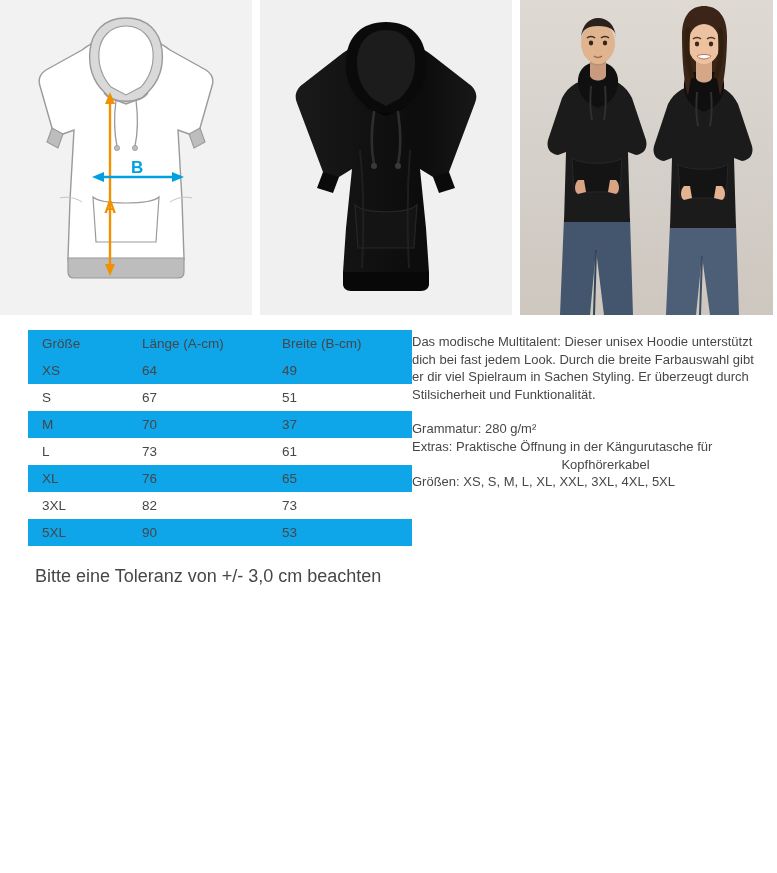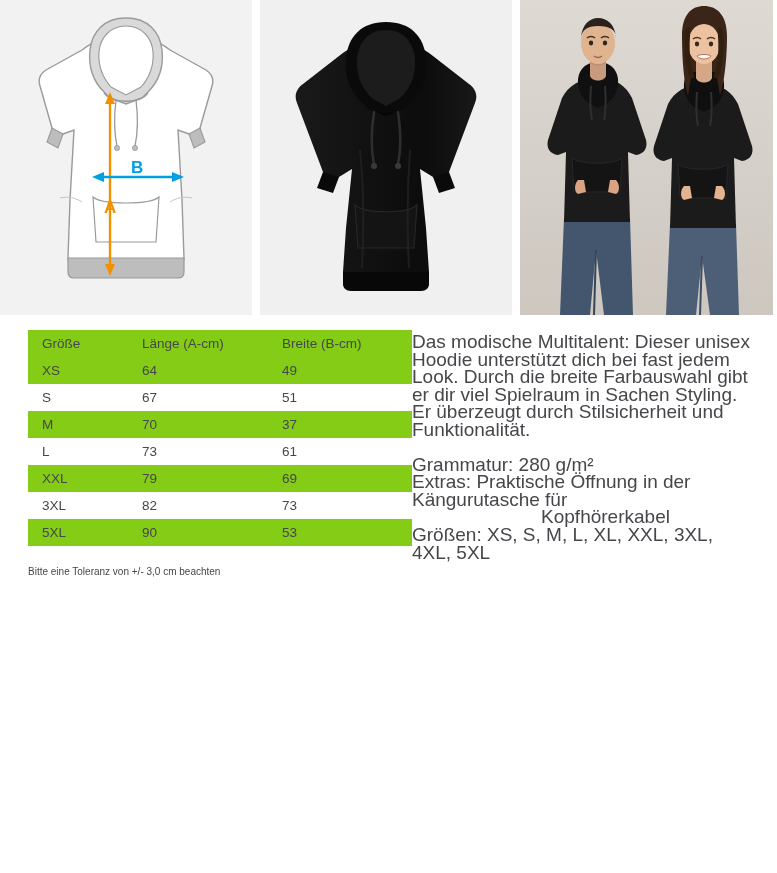--- a/index.html
+++ b/index.html
@@ -56,37 +56,37 @@
     font-weight: normal;
     color: #45474a;
     padding: 0 0 0 14px;
     height: 27px;
     vertical-align: middle;
   }
   table.size-table th { color: #45474a; }
   table.size-table col.c1 { width: 100px; }
   table.size-table col.c2 { width: 140px; }
   table.size-table col.c3 { width: 144px; }
-  tr.shaded td, tr.head th { background: #84cc16; }
+  tr.shaded td, tr.head th { background: #0ea5e9; }
   tr.plain td { background: #ffffff; }
 
   .tolerance {
-    margin-left: 28px;
+    margin-left: 35px;
     margin-top: 20px;
-    font-size: 10px;
+    font-size: 18px;
     color: #45474a;
   }
 
   
   .desc {
     position: absolute;
     left: 412px;
     top: 333px;
     width: 345px;
-    font-size: 19px;
+    font-size: 13px;
     line-height: 17.6px;
     color: #45474a;
   }
   .desc p { margin: 0; }
   .desc .para-gap { height: 17px; }
   .desc .indent { padding-left: 42px; text-align: center; }
 </style>
 </head>
 <body>
 
@@ -312,23 +312,23 @@
           <td>M</td>
           <td>70</td>
           <td>37</td>
         </tr>
         <tr class="plain">
           <td>L</td>
           <td>73</td>
           <td>61</td>
         </tr>
         <tr class="shaded">
-          <td>XXL</td>
-          <td>79</td>
-          <td>69</td>
+          <td>XL</td>
+          <td>76</td>
+          <td>65</td>
         </tr>
         <tr class="plain">
           <td>3XL</td>
           <td>82</td>
           <td>73</td>
         </tr>
         <tr class="shaded">
           <td>5XL</td>
           <td>90</td>
           <td>53</td>

